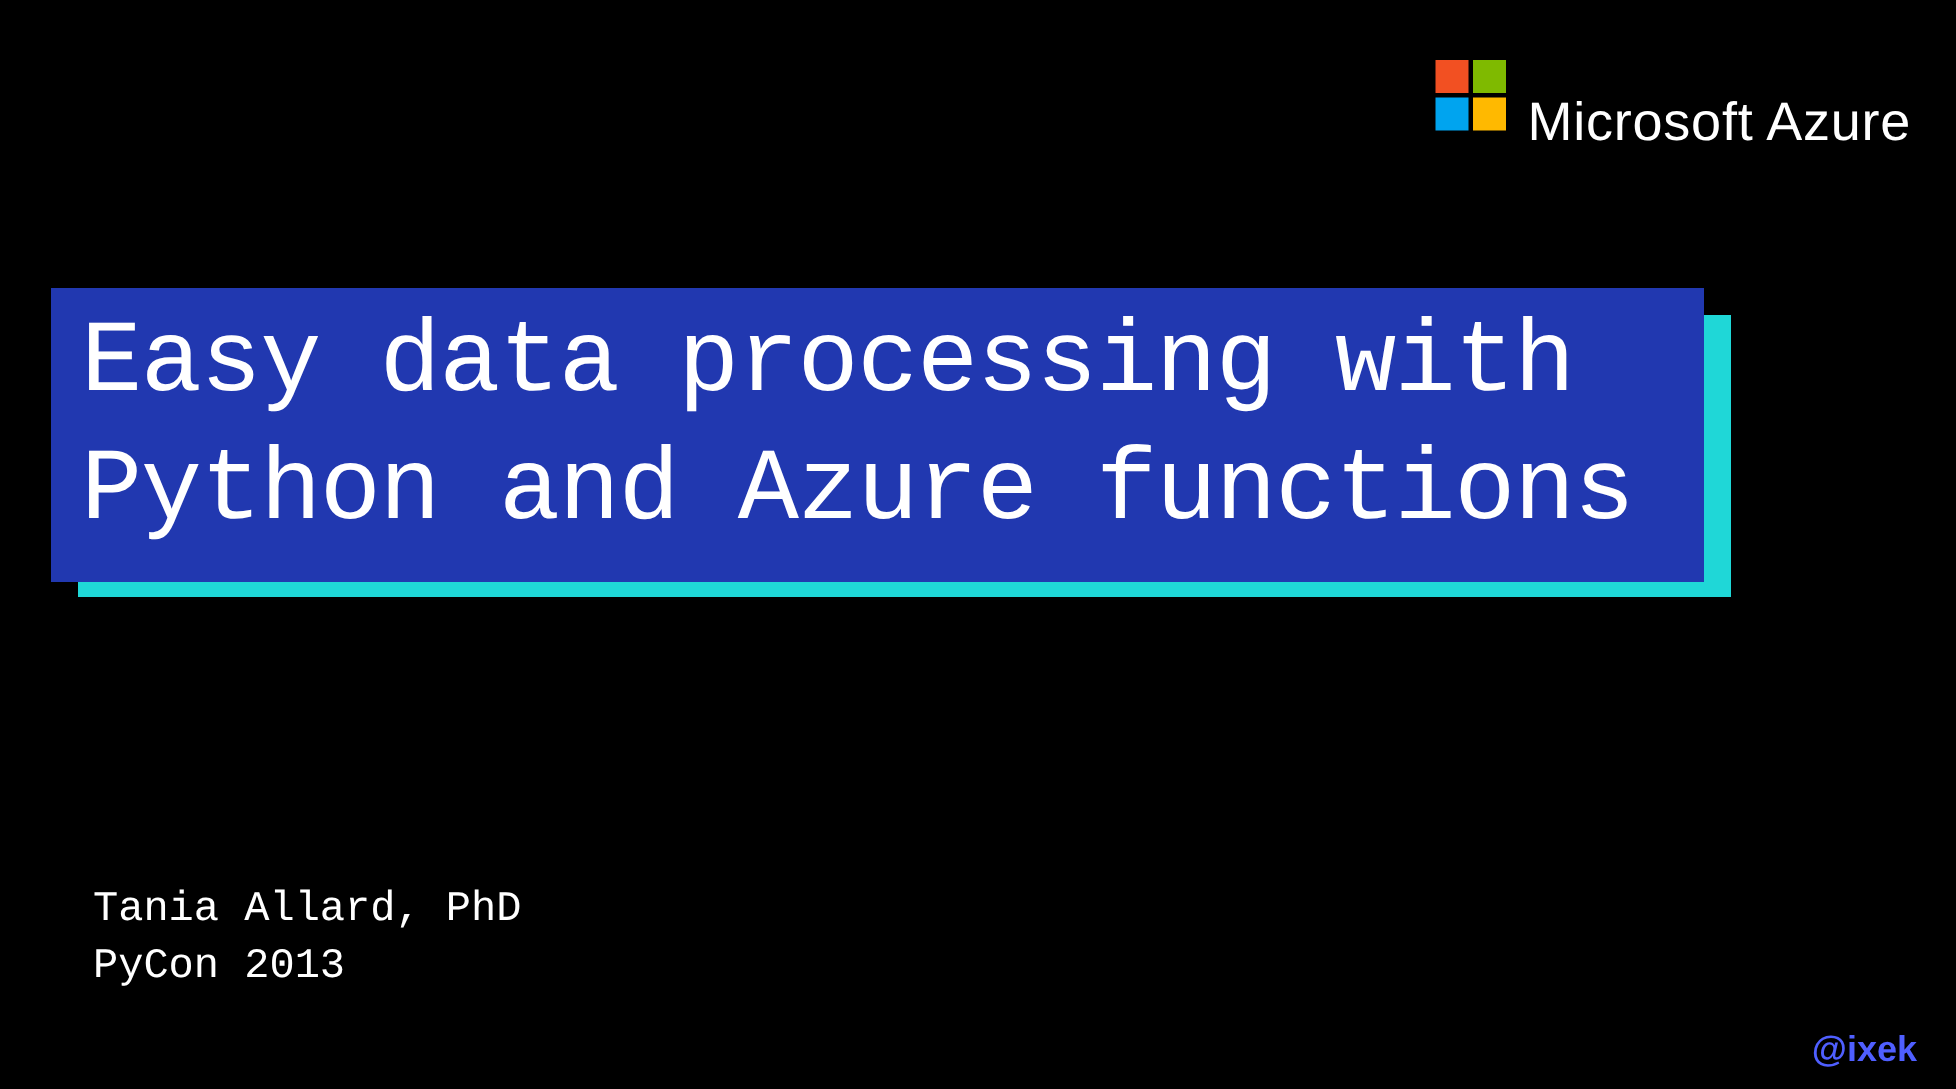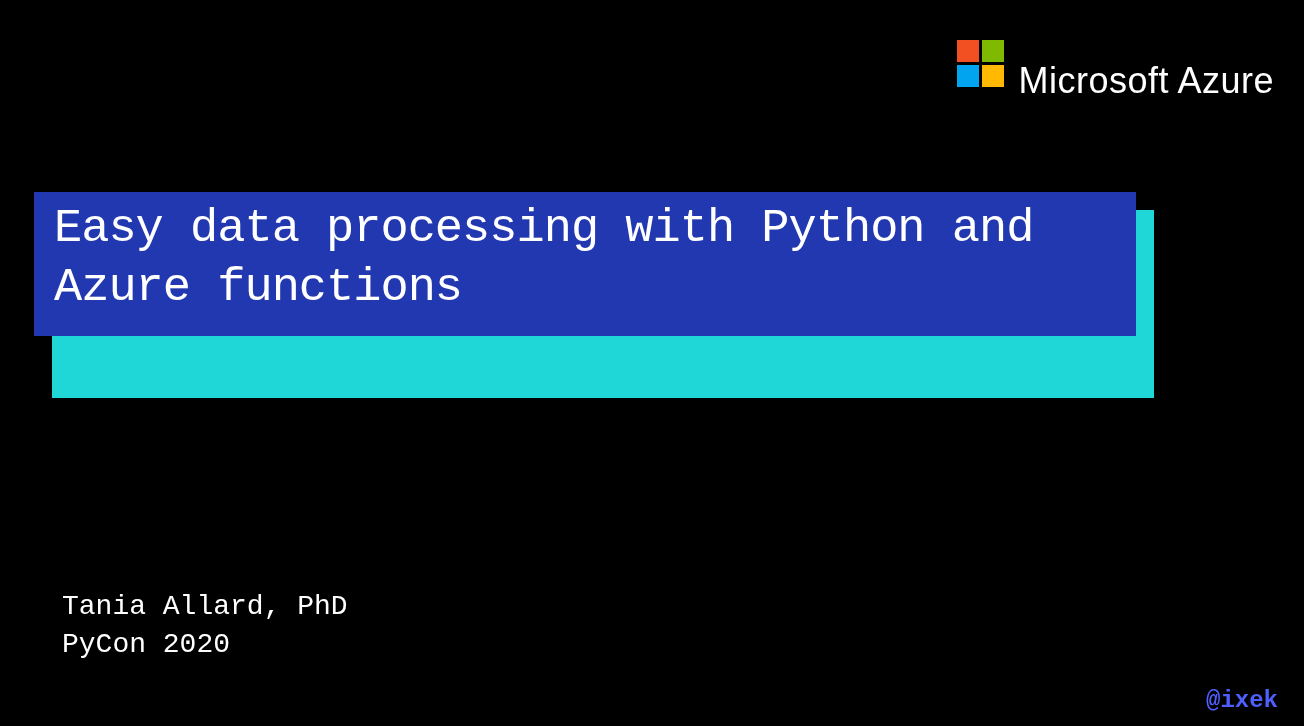--- a/index.html
+++ b/index.html
@@ -59,21 +59,21 @@
       background: #1fd7d7;
     }
     .title-box {
       position: relative;
       width: 1102px;
       background: #2138b0;
       padding: 8px 20px 18px 20px;
     }
     .title-text {
       color: #ffffff;
-      font-size: 47px;
+      font-size: 68px;
       font-weight: 500;
       line-height: 1.25;
       font-family: 'Consolas', 'Monaco', 'Courier New', monospace;
       letter-spacing: -1px;
     }
     .author-block {
       position: absolute;
       bottom: 62px;
       left: 62px;
     }
@@ -84,21 +84,21 @@
       line-height: 1.35;
       font-family: 'Consolas', 'Monaco', 'Courier New', monospace;
     }
     .twitter-handle {
       position: absolute;
       bottom: 12px;
       right: 26px;
       color: #4f5fff;
       font-size: 24px;
       font-weight: bold;
-      font-family: Liberation Mono, monospace;
+      font-family: Liberation Sans, sans-serif;
     }
   </style>
 </head>
 <body>
 
 <div class="logo-container">
   <div class="ms-logo">
     <div class="ms-square sq-red"></div>
     <div class="ms-square sq-green"></div>
     <div class="ms-square sq-blue"></div>
@@ -109,16 +109,16 @@
 
 <div class="title-wrapper">
   <div class="title-shadow"></div>
   <div class="title-box">
     <div class="title-text">Easy data processing with Python and Azure functions</div>
   </div>
 </div>
 
 <div class="author-block">
   <div class="author-line">Tania Allard, PhD</div>
-  <div class="author-line">PyCon 2020</div>
+  <div class="author-line">PyCon 2013</div>
 </div>
 
 <div class="twitter-handle">@ixek</div>
 
 </body></html>

